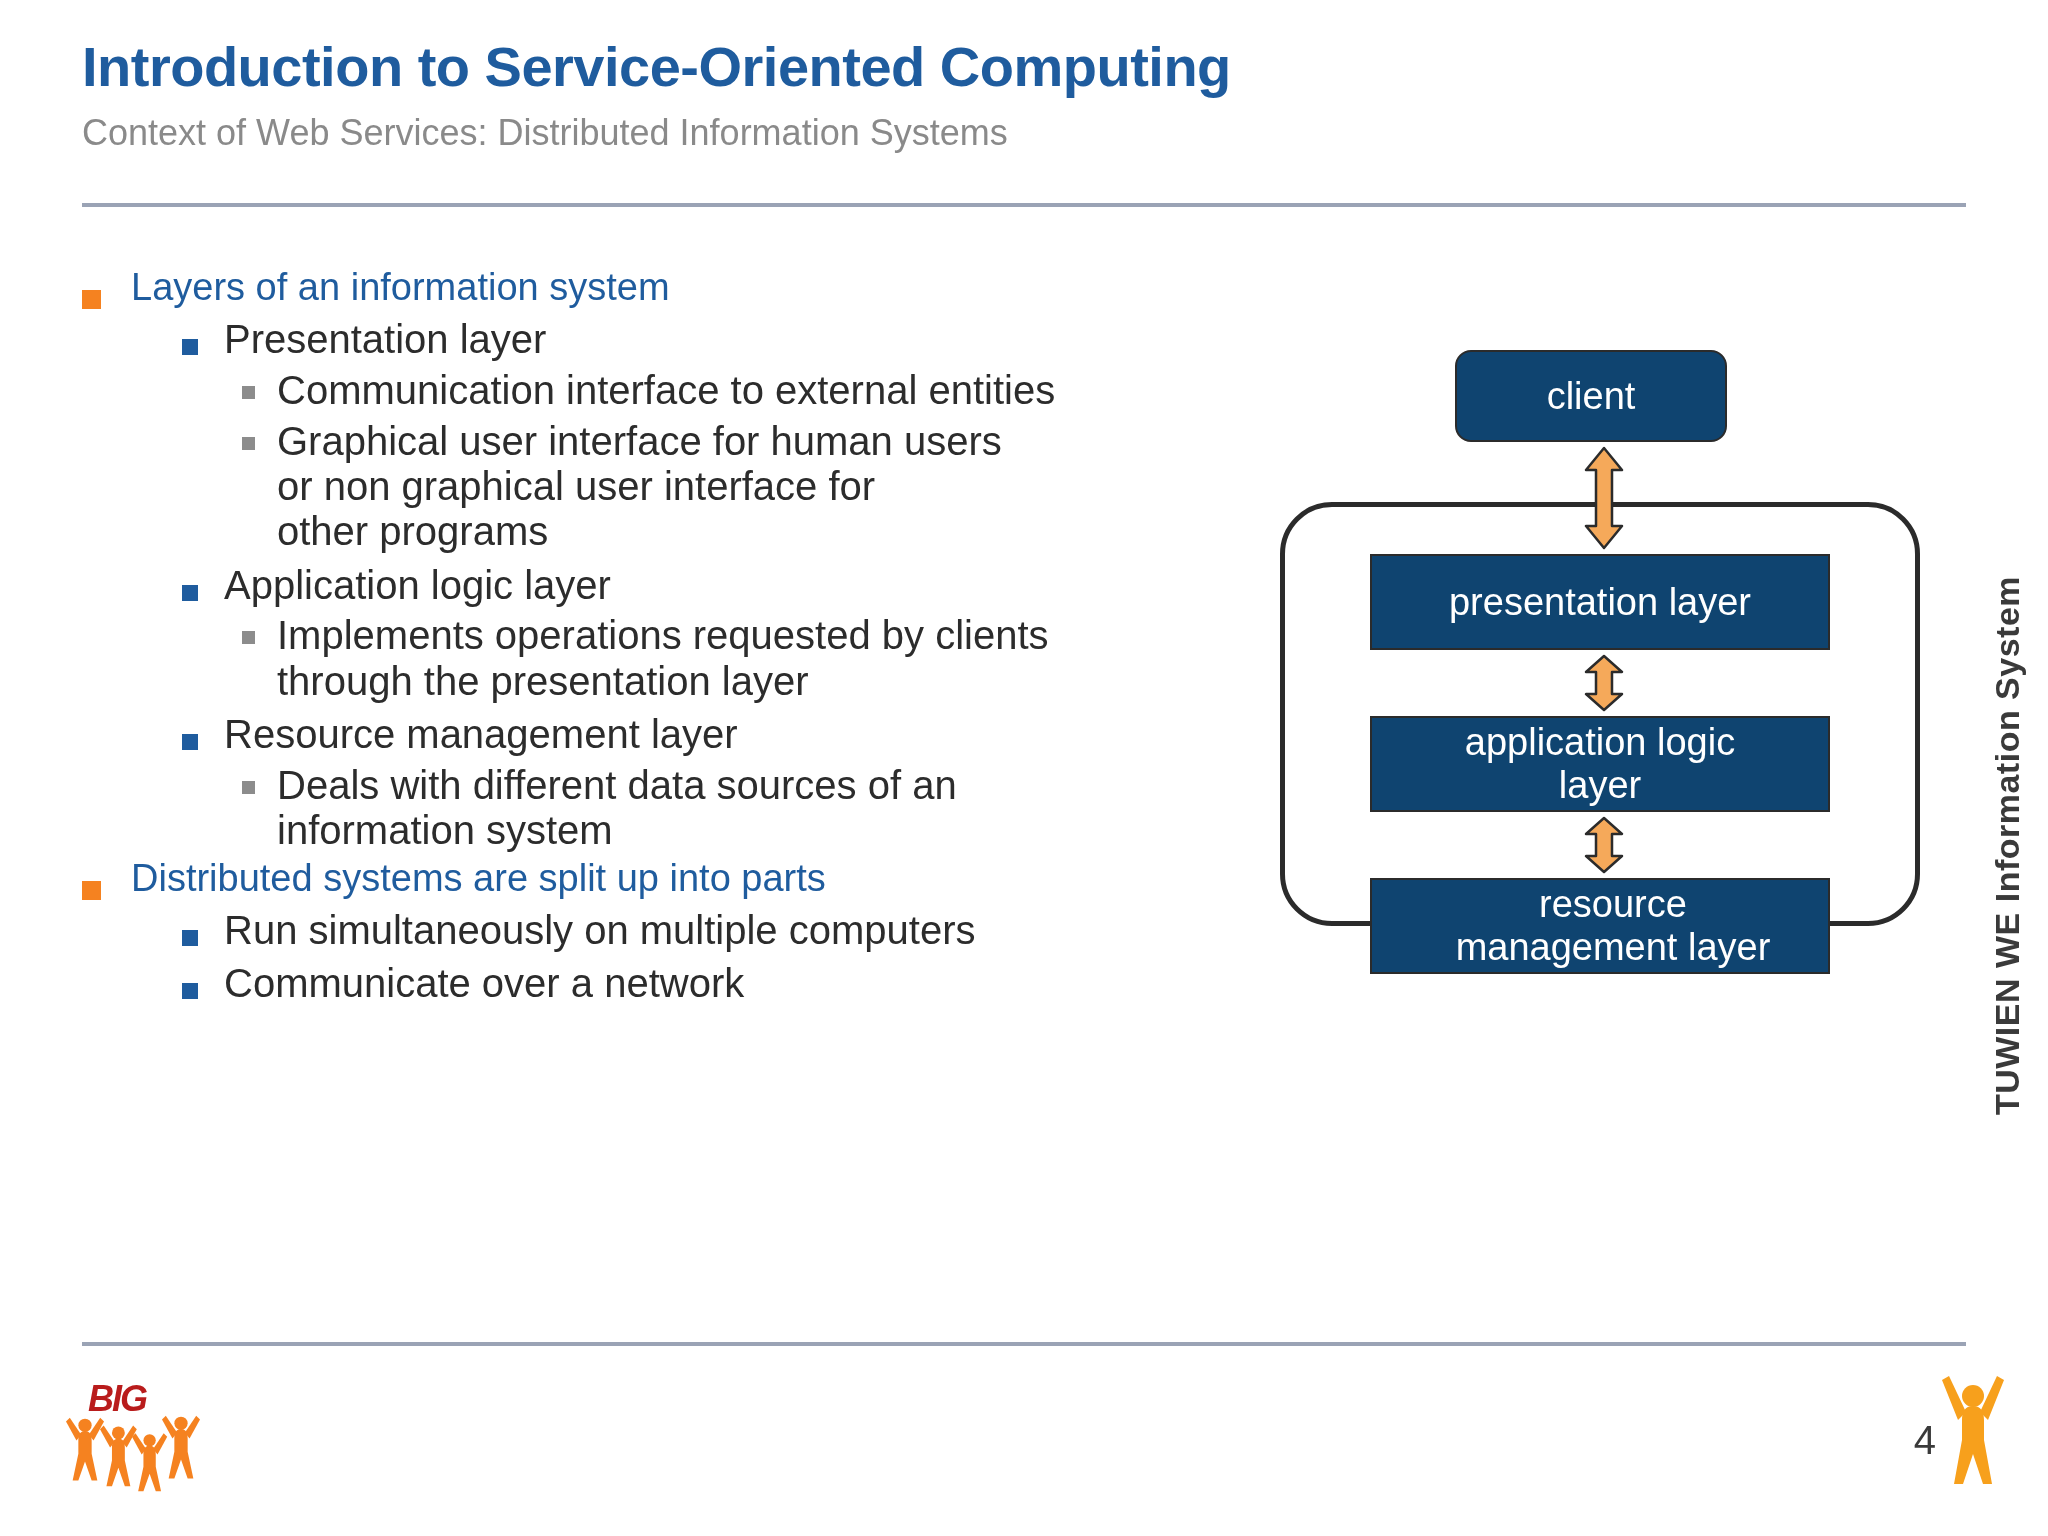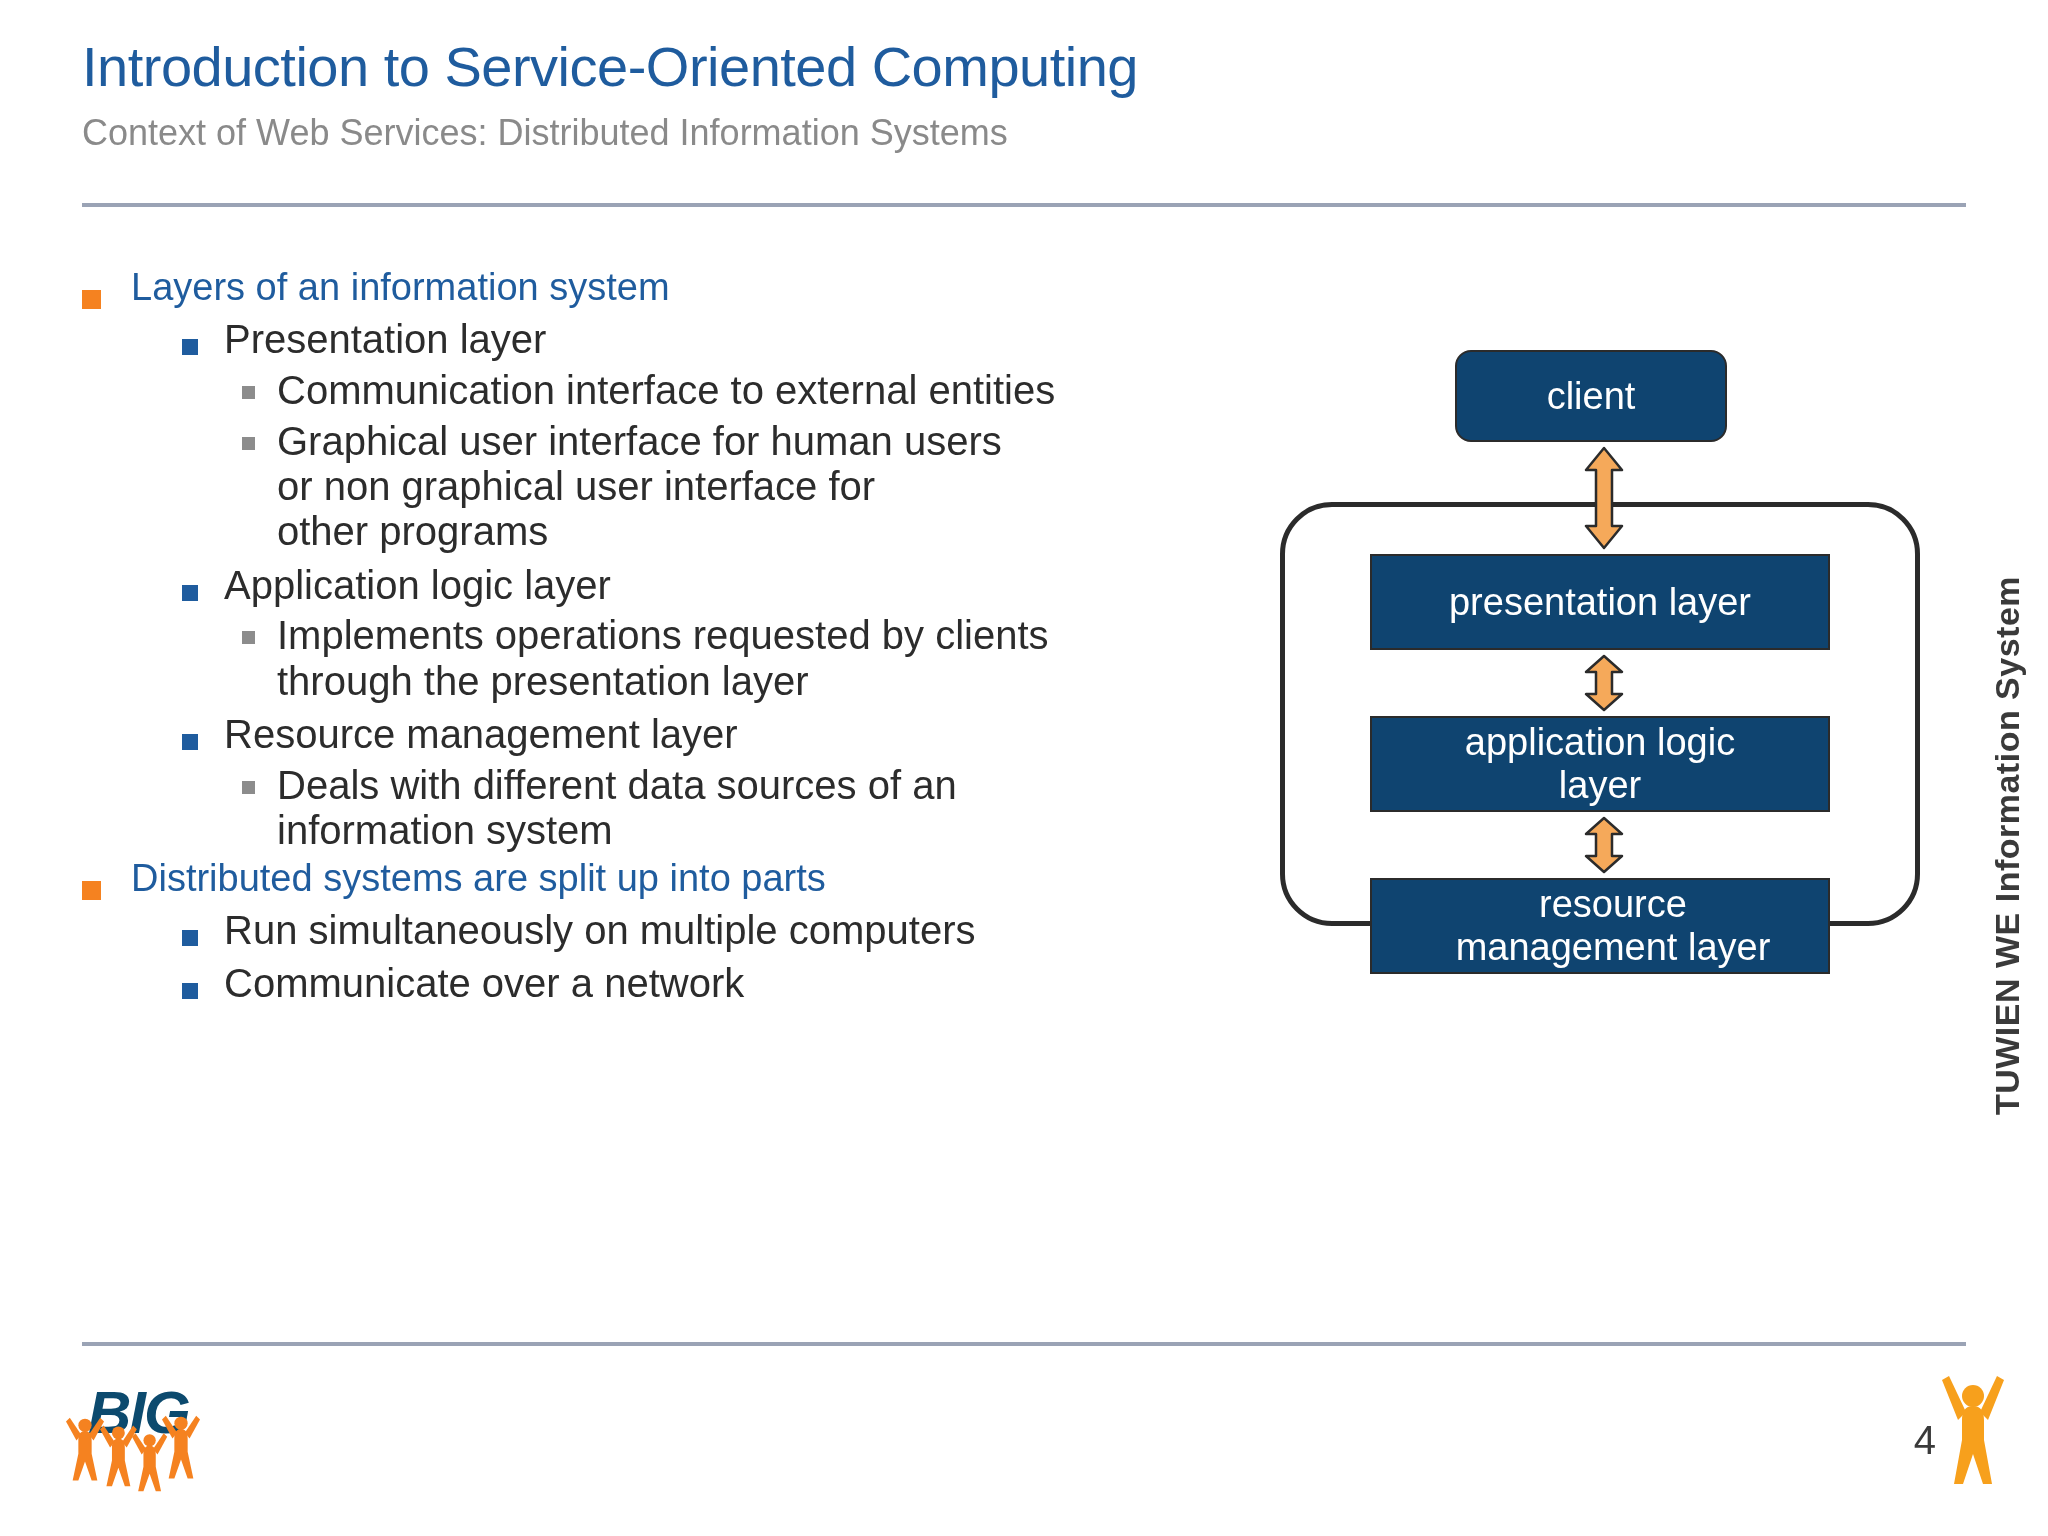--- a/index.html
+++ b/index.html
@@ -20,21 +20,21 @@
 
   
   #header {
     position: absolute;
     left: 82px;
     top: 38px;
     width: 1880px;
   }
   #slide-title {
     font-size: 56px;
-    font-weight: normal;
+    font-weight: bold;
     color: #1F5C9E;
     letter-spacing: -0.5px;
     line-height: 1.05;
     white-space: nowrap;
   }
   #slide-subtitle {
     margin-top: 16px;
     font-size: 36px;
     color: #8A8A8A;
     line-height: 1.1;
@@ -189,24 +189,24 @@
   #footer-logo {
     position: absolute;
     left: 62px;
     top: 1378px;
     width: 160px;
     height: 120px;
   }
   #logo-word {
     position: absolute;
     left: 26px; top: 0px;
-    font-size: 60px;
+    font-size: 36px;
     font-weight: bold;
     font-style: italic;
-    color: #0c4a6e;
+    color: #b91c1c;
     letter-spacing: -2px;
   }
   #logo-figures {
     position: absolute;
     left: 0px; top: 26px;
     width: 160px; height: 92px;
   }
   #page-number {
     position: absolute;
     right: 112px;

